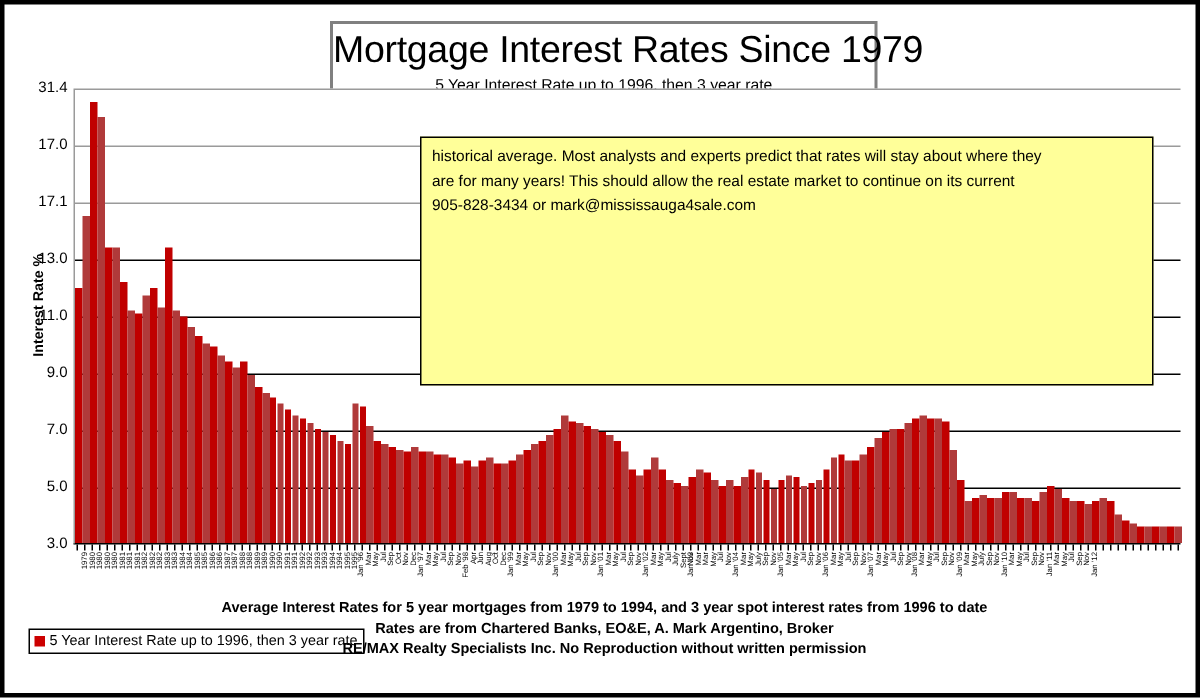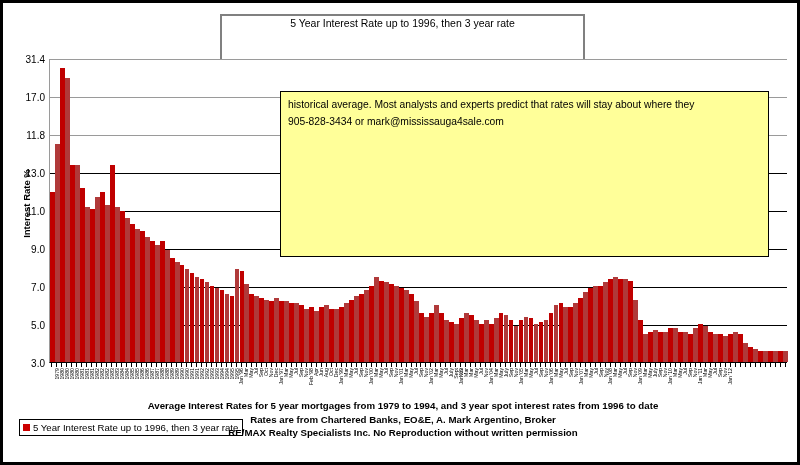--- a/index.html
+++ b/index.html
@@ -61,33 +61,34 @@
   
   #footer{position:absolute;left:0;top:396px;width:800px;text-align:center;}
   #footer div{font-size:9.7px;font-weight:bold;color:#000;line-height:13.5px;}
 </style>
 </head>
 <body>
 
 <div id="frame">
 
   <div id="title-box">
+    <div id="chart-title">Mortgage Interest Rates Since 1979</div>
     <div id="chart-subtitle">5 Year Interest Rate up to 1996, then 3 year rate</div>
   </div>
 
   <div id="ylabel">Interest Rate %</div>
 
   <div id="yticks">
       <div class="ytick" style="top: 360px;">3.0</div>
       <div class="ytick" style="top: 322px;">5.0</div>
       <div class="ytick" style="top: 284px;">7.0</div>
       <div class="ytick" style="top: 246px;">9.0</div>
       <div class="ytick" style="top: 208px;">11.0</div>
       <div class="ytick" style="top: 170px;">13.0</div>
-      <div class="ytick" style="top: 132px;">11.8</div>
+      <div class="ytick" style="top: 132px;">17.1</div>
       <div class="ytick" style="top: 94px;">17.0</div>
       <div class="ytick" style="top: 56px;">31.4</div>
     </div>
 
   <div id="plot">
     <div id="gridlines">
         <div class="gridline" style="top: 266px;"></div>
         <div class="gridline" style="top: 228px;"></div>
         <div class="gridline" style="top: 190px;"></div>
         <div class="gridline" style="top: 152px;"></div>
@@ -531,20 +532,21 @@
       <div class="xlab" style="left: 159.574px;">1993</div>
       <div class="xlab" style="left: 164.561px;">1993</div>
       <div class="xlab" style="left: 169.547px;">1994</div>
       <div class="xlab" style="left: 174.534px;">1994</div>
       <div class="xlab" style="left: 179.52px;">1995</div>
       <div class="xlab" style="left: 184.507px;">1995</div>
     </div>
 
   <div id="note">
       <p>historical average.  Most analysts and experts predict that rates will stay about where they</p>
+      <p>are for many years!  This should allow the real estate market to continue on its current</p>
       <p>905-828-3434 or mark@mississauga4sale.com</p>
     </div>
 
   <div id="legend">
     <span id="legend-swatch" style="background: rgb(204, 0, 0);"></span>
     <span id="legend-label">5 Year Interest Rate up to 1996, then 3 year rate</span>
   </div>
 
   <div id="footer">
     <div>Average Interest Rates for 5 year mortgages from 1979 to 1994, and 3 year spot interest rates from 1996 to date</div>

